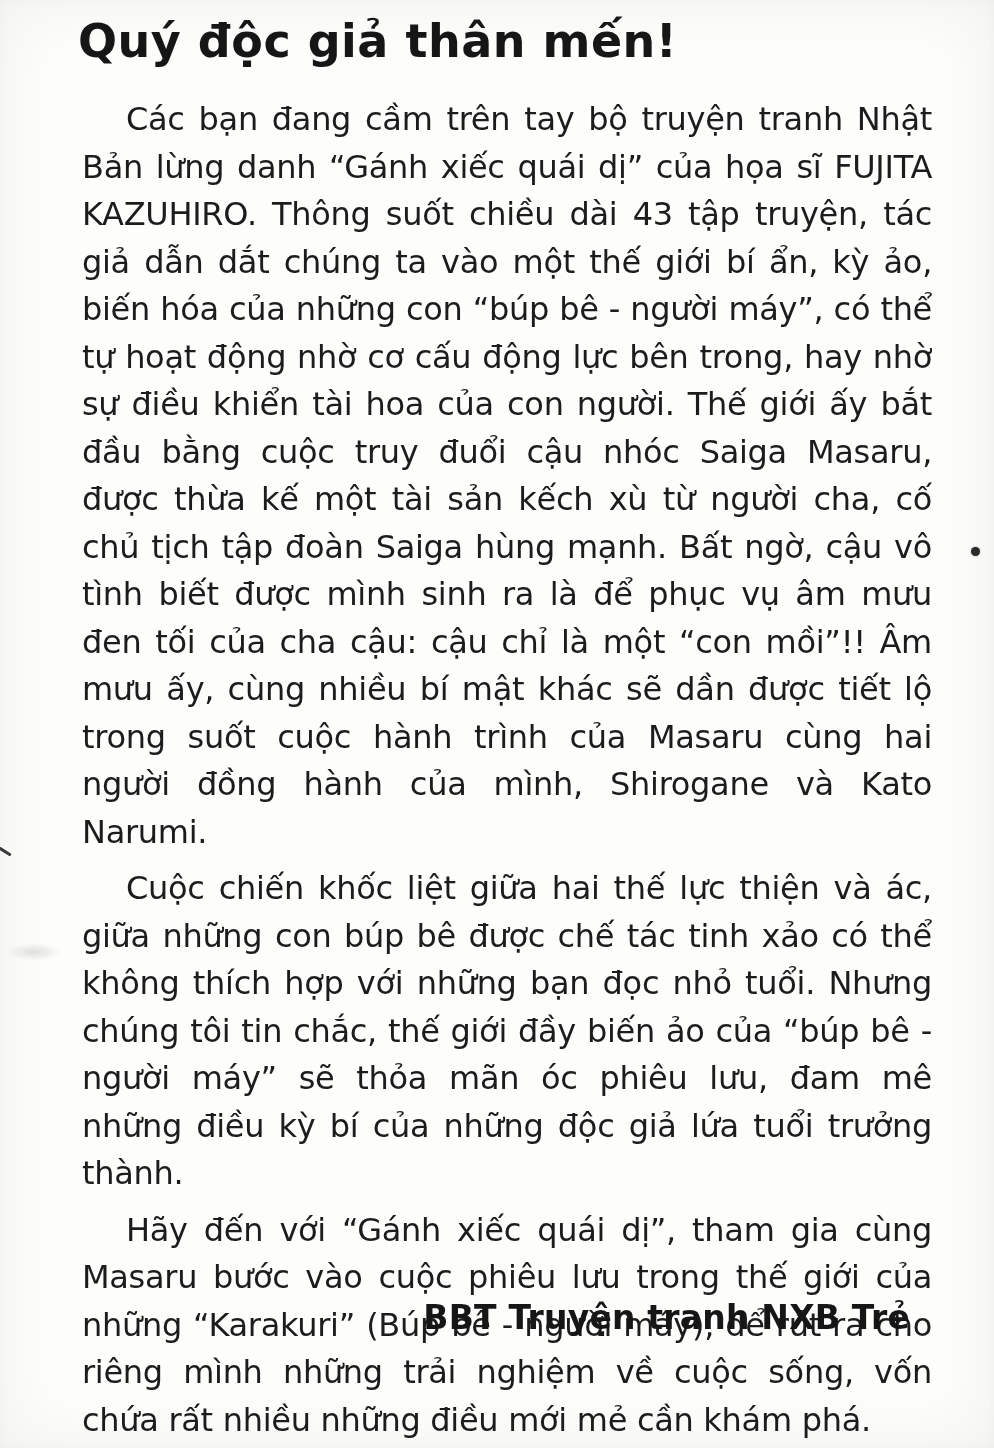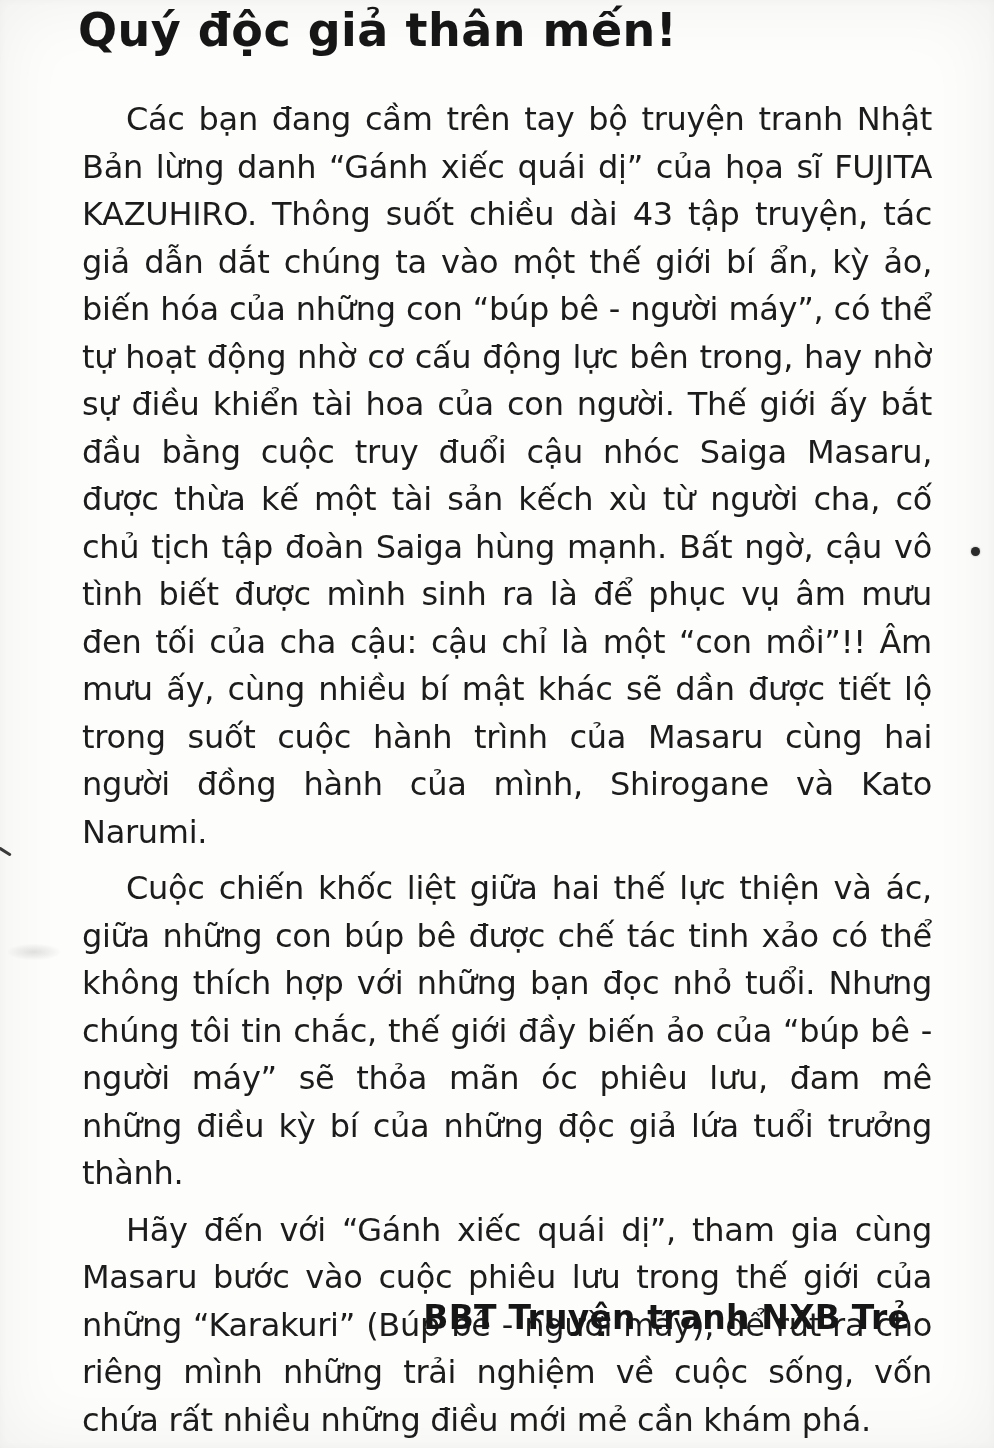--- a/index.html
+++ b/index.html
@@ -13,21 +13,21 @@
     height: 1448px;
     background: #fdfdfc;
     box-shadow: inset 0 0 70px rgba(0,0,0,0.055), inset 0 0 8px rgba(0,0,0,0.03);
     overflow: hidden;
     font-family: "DejaVu Sans", sans-serif;
     color: #1b1b1b;
   }
   .title {
     margin: 0;
     position: absolute;
-    top: 3px;
+    top: 14px;
     left: 78px;
     font-size: 46px;
     font-weight: bold;
     letter-spacing: 0.5px;
     color: #161616;
   }
   .body-text {
     position: absolute;
     top: 96px;
     left: 82px;

